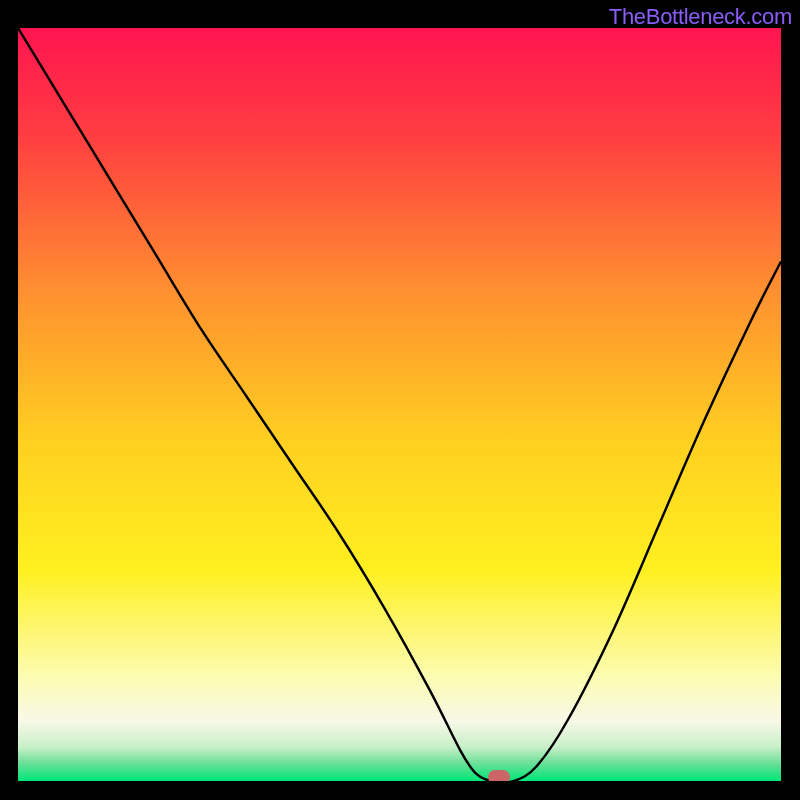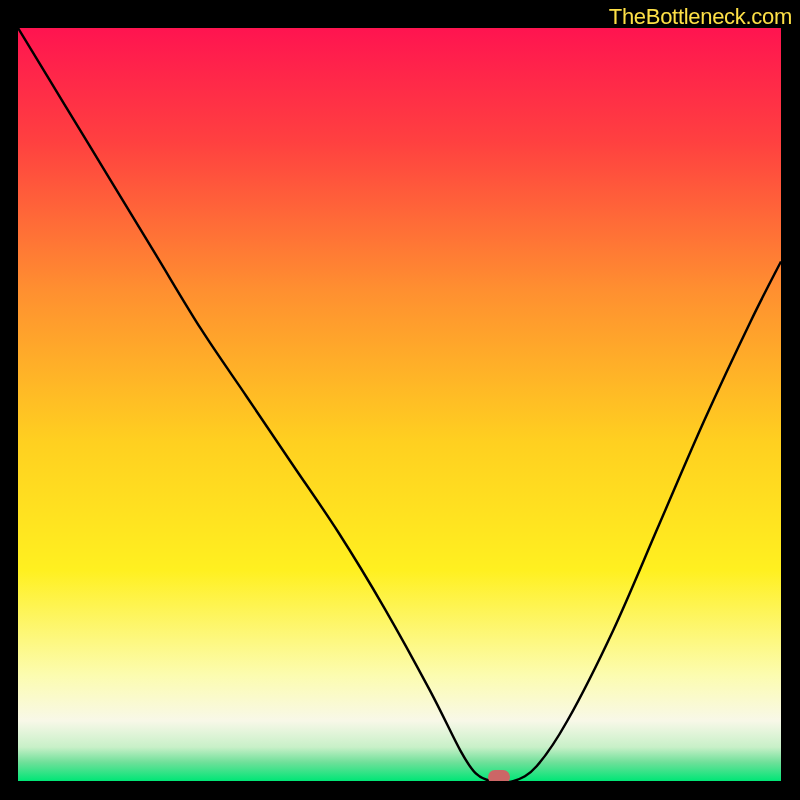--- a/index.html
+++ b/index.html
@@ -13,21 +13,21 @@
   }
   .chart-container {
     position: relative;
     width: 800px;
     height: 800px;
   }
   .watermark {
     position: absolute;
     top: 4px;
     right: 8px;
-    color: #fde047;
+    color: #8b5cf6;
     font-size: 22px;
     font-weight: 500;
     z-index: 5;
     letter-spacing: -0.3px;
   }
   .plot-area {
     position: absolute;
     left: 18px;
     top: 28px;
     width: 763px;

